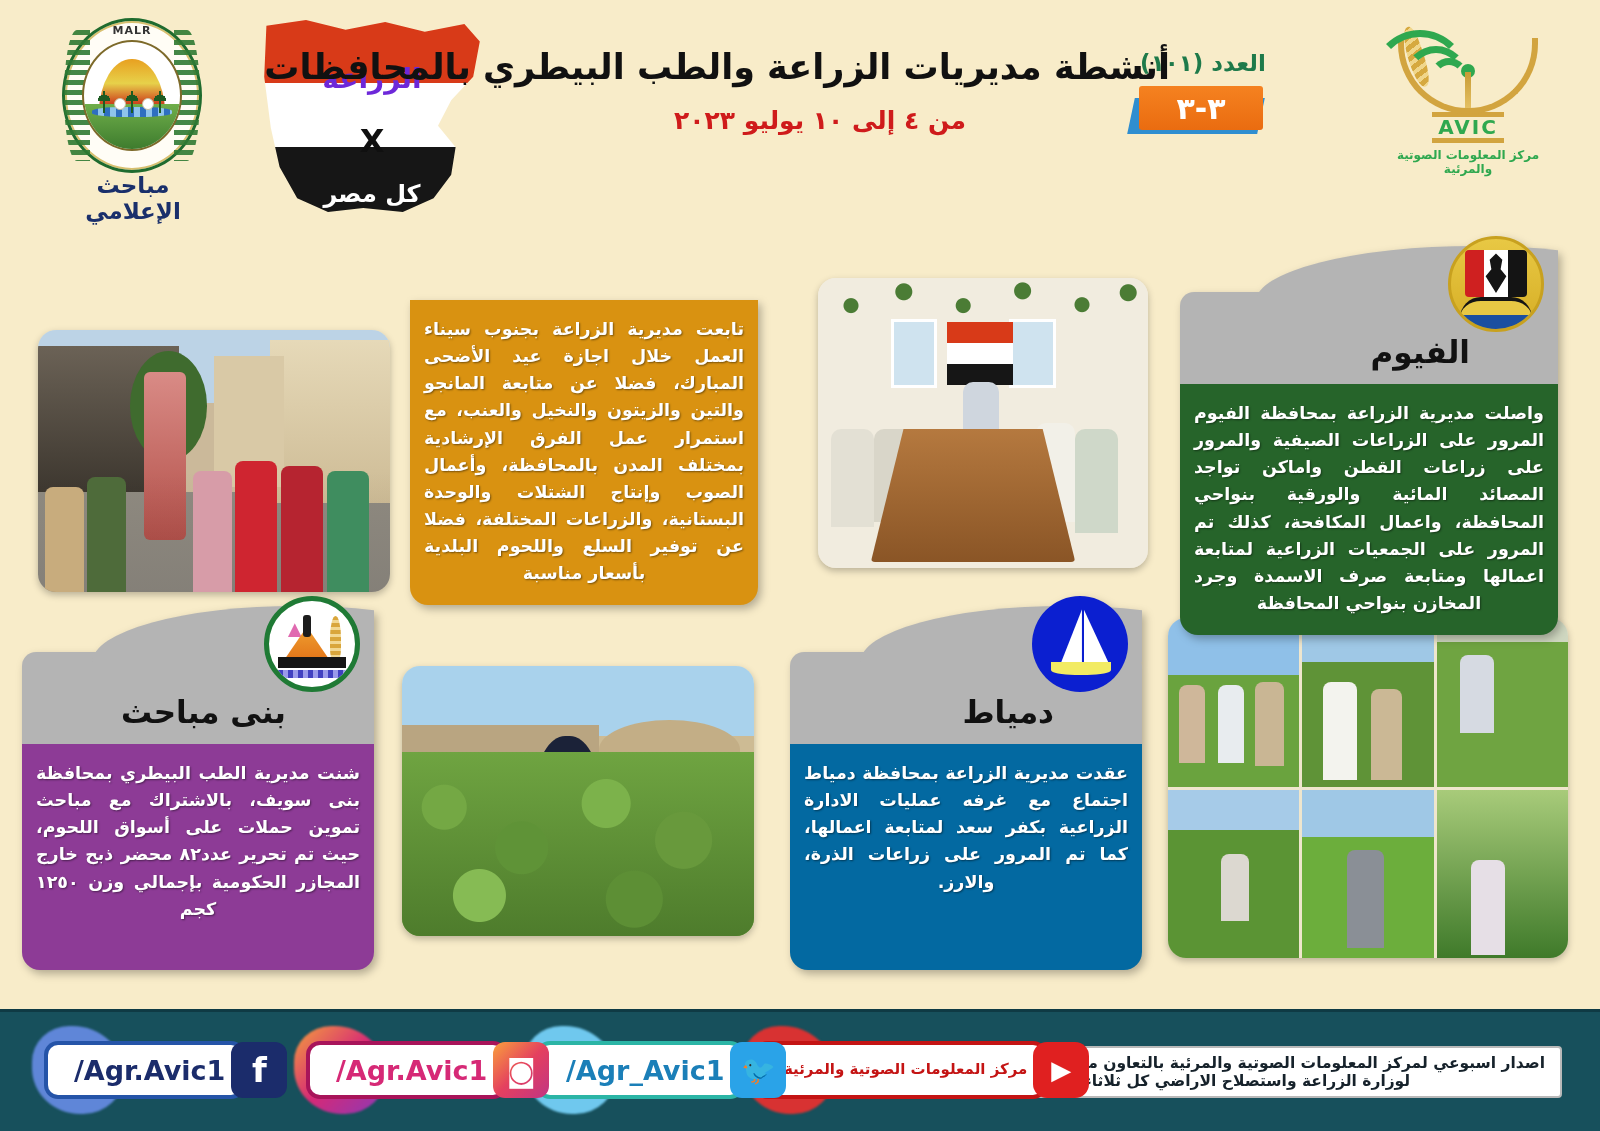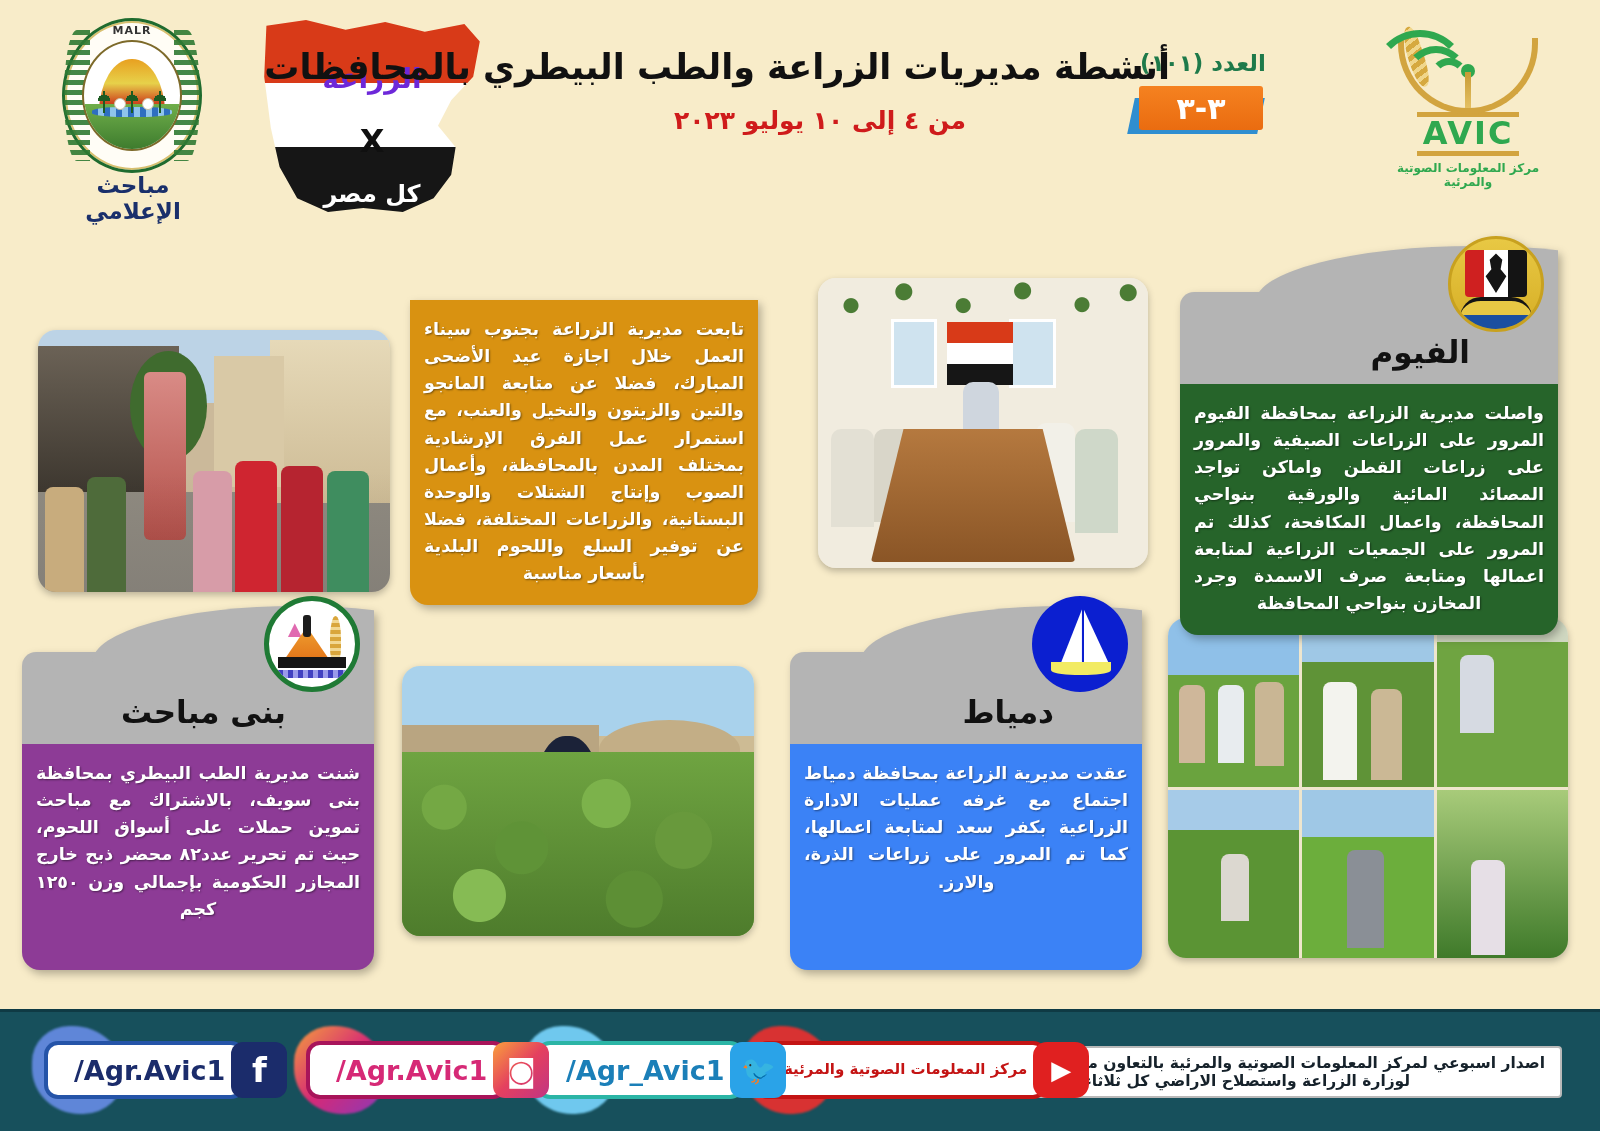--- a/index.html
+++ b/index.html
@@ -125,21 +125,21 @@
   .avic-bowl {
     position:absolute; left:50%; top:18px; width:140px; height:76px; margin-left:-70px;
     border:6px solid #d2a43f; border-top:none; border-radius:0 0 80px 80px;
   }
   .avic-wheat {
     position:absolute; left:30px; top:6px; width:16px; height:62px;
     background:repeating-linear-gradient(160deg,#d6a93f 0 5px,#f0d68a 5px 9px);
     border-radius:60% 40% 50% 50%; transform:rotate(-18deg);
   }
   .avic-name {
-    font-size:32px; font-weight:bold; color:#2fa84f; letter-spacing:2px;
+    font-size:20px; font-weight:bold; color:#2fa84f; letter-spacing:2px;
     border-top:5px solid #d2a43f; border-bottom:5px solid #d2a43f;
     display:inline-block; padding:0 6px; line-height:1.05;
   }
   .avic-sub { margin-top:5px; font-size:12px; font-weight:bold; color:#2fa84f; }
 
   
   .card { position:absolute; filter:drop-shadow(3px 4px 4px rgba(0,0,0,.28)); }
   .card .head {
     position:relative; height:92px; background:#b4b4b4;
     border-radius:14px 14px 0 0;
@@ -534,21 +534,21 @@
     <div class="head">
       <div class="emblem">
         <div class="emb-damietta">
           <div class="sailA"></div>
           <div class="sailB"></div>
           <div class="hull"></div>
         </div>
       </div>
       <div class="gov-name">دمياط</div>
     </div>
-    <div class="body" style="background:#3b82f6; min-height:226px;">عقدت مديرية الزراعة بمحافظة دمياط اجتماع مع غرفه عمليات الادارة الزراعية بكفر سعد لمتابعة اعمالها، كما تم المرور على زراعات الذرة، والارز.</div>
+    <div class="body" style="background:#0369a1; min-height:226px;">عقدت مديرية الزراعة بمحافظة دمياط اجتماع مع غرفه عمليات الادارة الزراعية بكفر سعد لمتابعة اعمالها، كما تم المرور على زراعات الذرة، والارز.</div>
   </div>
 
   <div id="footer">
 
     <div class="soc" style="left:48px;">
       <div class="splat" style="background:#5f86d8;"></div>
       <div class="sq" style="background:#1b2c6b;">f</div>
       <div class="handle" style="color:#1b2c6b; box-shadow:0 0 0 4px #2554a8;">/Agr.Avic1</div>
     </div>
 

